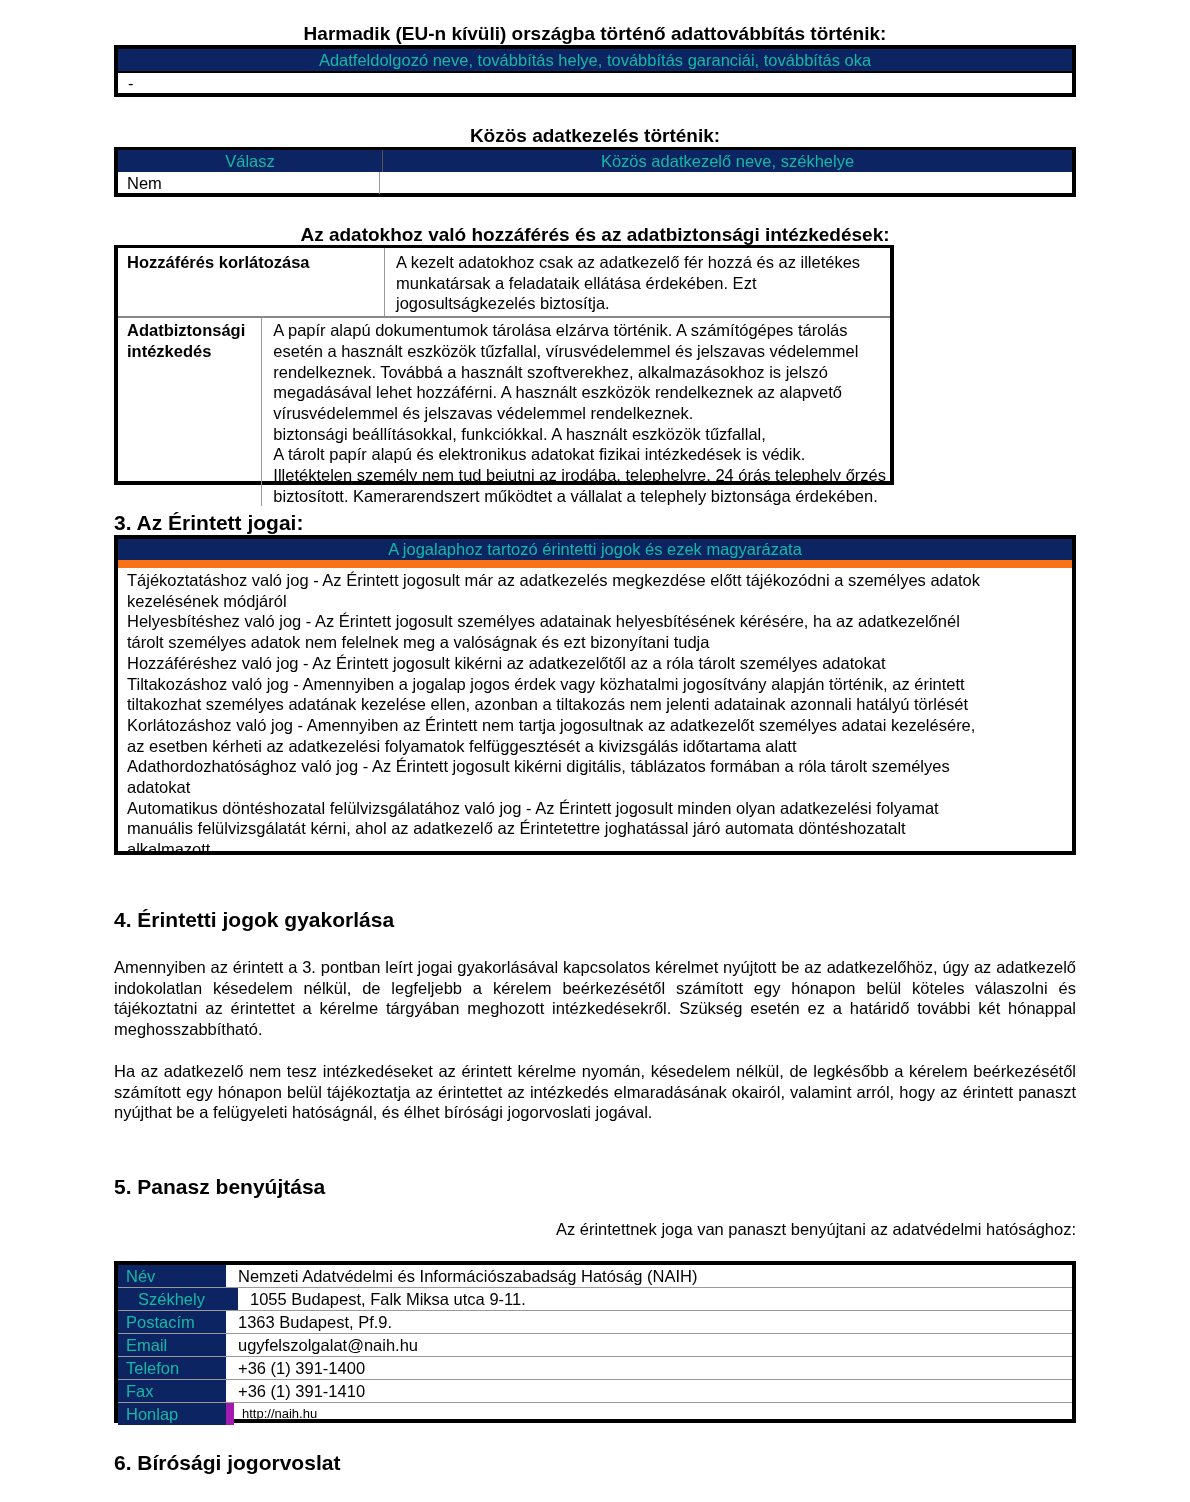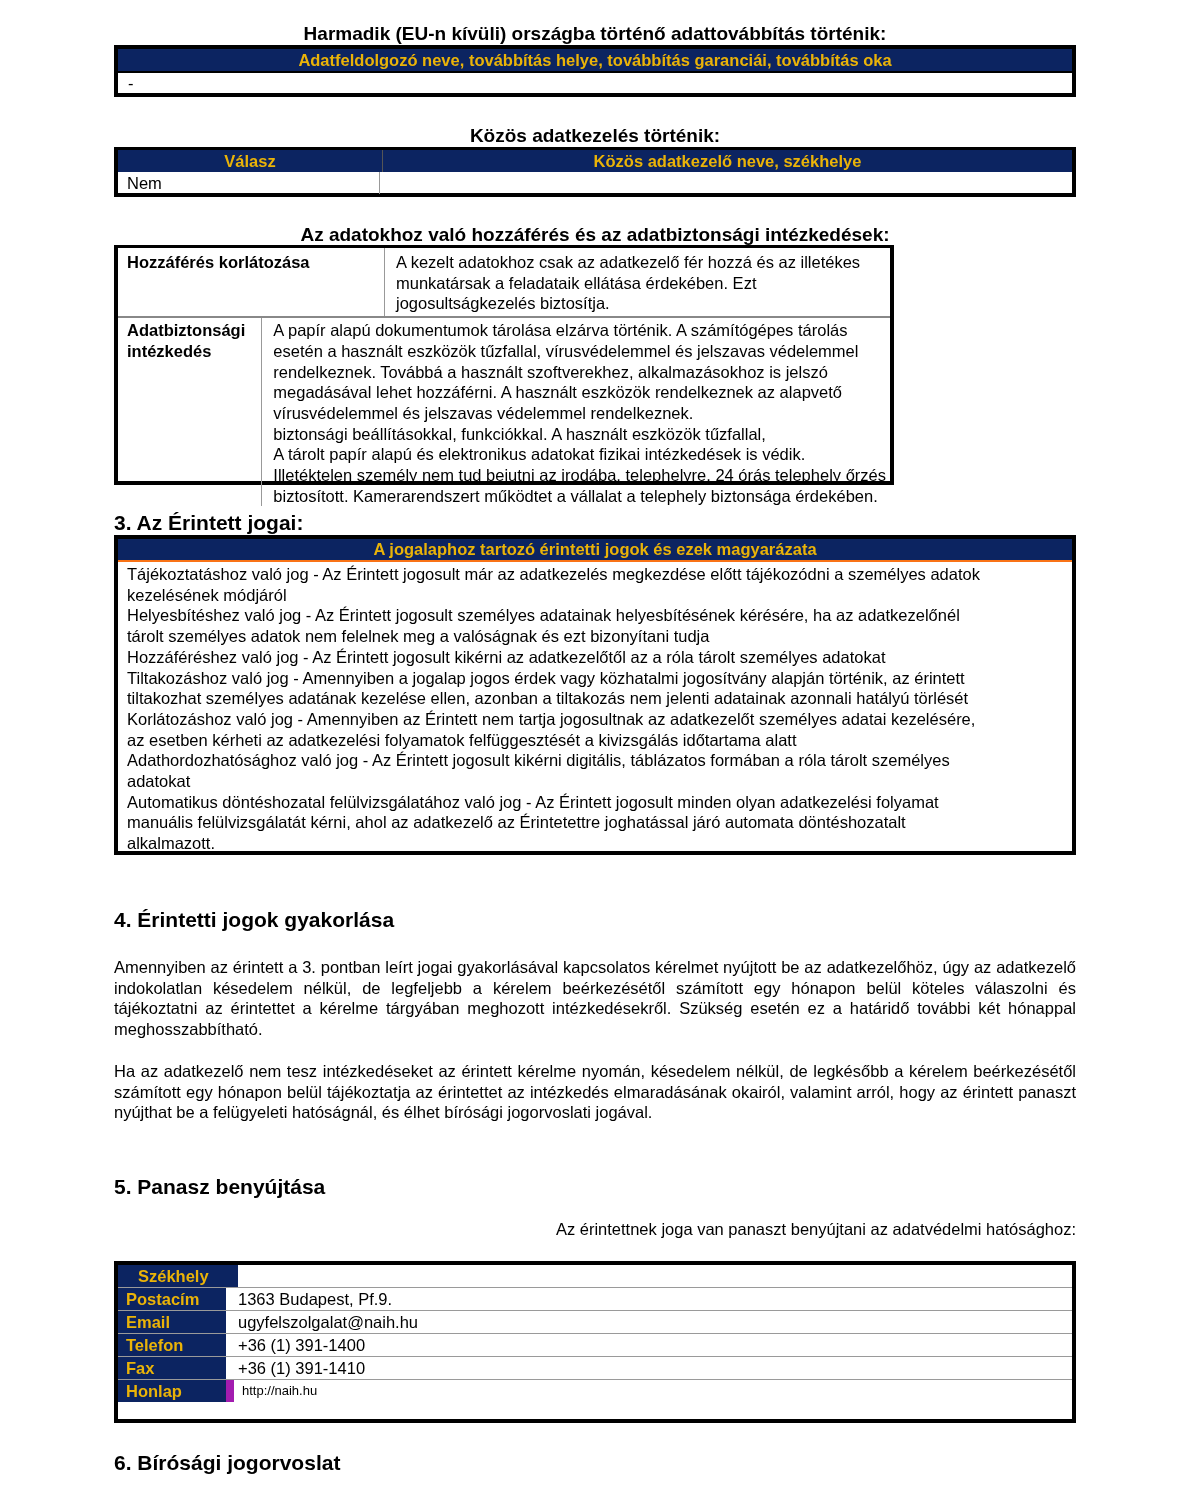--- a/index.html
+++ b/index.html
@@ -1,20 +1,20 @@
 <!DOCTYPE html>
 <html><head>
 <meta charset="utf-8">
 <style>
   html, body { margin: 0; padding: 0; background: #ffffff; }
   body { width: 1190px; height: 1502px; position: relative; overflow: hidden;
          font-family: "Liberation Sans", sans-serif; color: #000; }
   .page { position: absolute; left: 114px; top: 0; width: 962px; }
   .center-title { text-align: center; font-weight: bold; font-size: 19px; line-height: 22px; }
-  .navy { background: #0c2461; color: #eab308; font-weight: bold; }
+  .navy { background: #0c2461; color: #14b8a6; font-weight: normal; }
   .box { border: 4px solid #000; box-sizing: border-box; }
   .sec-h { font-weight: bold; font-size: 21px; line-height: 24px; position: absolute; left: 0; }
   .para { position: absolute; left: 0; width: 962px; font-size: 16.5px; line-height: 20.7px; text-align: justify; }
 </style>
 </head>
 <body>
 
 <div class="page">
 
   <div class="center-title" style="position:absolute; top:23px; width:962px;">Harmadik (EU-n kívüli) országba történő adattovábbítás történik:</div>
@@ -52,21 +52,21 @@
         <div>biztonsági beállításokkal, funkciókkal. A használt eszközök tűzfallal,</div>
         <div>A tárolt papír alapú és elektronikus adatokat fizikai intézkedések is védik.</div>
         <div>Illetéktelen személy nem tud bejutni az irodába, telephelyre. 24 órás telephely őrzés</div>
         <div>biztosított. Kamerarendszert működtet a vállalat a telephely biztonsága érdekében.</div>
       </div>
     </div>
   </div>
 
   <div class="sec-h" style="top:511px;">3. Az Érintett jogai:</div>
   <div class="box" style="position:absolute; top:535px; width:962px; height:320px;">
-    <div class="navy" style="text-align:center; font-size:16.5px; line-height:21px; height:21px; border-bottom:2px solid #f97316;">A jogalaphoz tartozó érintetti jogok és ezek magyarázata</div>
+    <div class="navy" style="text-align:center; font-size:16.5px; line-height:21px; height:21px; border-bottom:8px solid #f97316;">A jogalaphoz tartozó érintetti jogok és ezek magyarázata</div>
     <div style="padding:2px 0 0 9px; font-size:16.5px; line-height:20.7px; white-space:nowrap;">
       <div>Tájékoztatáshoz való jog - Az Érintett jogosult már az adatkezelés megkezdése előtt tájékozódni a személyes adatok</div>
       <div>kezelésének módjáról</div>
       <div>Helyesbítéshez való jog - Az Érintett jogosult személyes adatainak helyesbítésének kérésére, ha az adatkezelőnél</div>
       <div>tárolt személyes adatok nem felelnek meg a valóságnak és ezt bizonyítani tudja</div>
       <div>Hozzáféréshez való jog - Az Érintett jogosult kikérni az adatkezelőtől az a róla tárolt személyes adatokat</div>
       <div>Tiltakozáshoz való jog - Amennyiben a jogalap jogos érdek vagy közhatalmi jogosítvány alapján történik, az érintett</div>
       <div>tiltakozhat személyes adatának kezelése ellen, azonban a tiltakozás nem jelenti adatainak azonnali hatályú törlését</div>
       <div>Korlátozáshoz való jog - Amennyiben az Érintett nem tartja jogosultnak az adatkezelőt személyes adatai kezelésére,</div>
       <div>az esetben kérheti az adatkezelési folyamatok felfüggesztését a kivizsgálás időtartama alatt</div>
@@ -80,21 +80,26 @@
 
   <div class="sec-h" style="top:908px;">4. Érintetti jogok gyakorlása</div>
   <div class="para" style="top:957px;">Amennyiben az érintett a 3. pontban leírt jogai gyakorlásával kapcsolatos kérelmet nyújtott be az adatkezelőhöz, úgy az adatkezelő indokolatlan késedelem nélkül, de legfeljebb a kérelem beérkezésétől számított egy hónapon belül köteles válaszolni és tájékoztatni az érintettet a kérelme tárgyában meghozott intézkedésekről. Szükség esetén ez a határidő további két hónappal meghosszabbítható.</div>
   <div class="para" style="top:1061px;">Ha az adatkezelő nem tesz intézkedéseket az érintett kérelme nyomán, késedelem nélkül, de legkésőbb a kérelem beérkezésétől számított egy hónapon belül tájékoztatja az érintettet az intézkedés elmaradásának okairól, valamint arról, hogy az érintett panaszt nyújthat be a felügyeleti hatóságnál, és élhet bírósági jogorvoslati jogával.</div>
 
   <div class="sec-h" style="top:1175px;">5. Panasz benyújtása</div>
   <div class="para" style="top:1219px; text-align:right;">Az érintettnek joga van panaszt benyújtani az adatvédelmi hatósághoz:</div>
 
   <div class="box" style="position:absolute; top:1261px; width:962px; height:162px; border-width:4px 4px 4px 4px;">
     <div style="display:flex; height:22px; border-bottom:1px solid #9a9a9a;">
+      <div class="navy" style="width:100px; padding-left:8px; font-size:16.5px; line-height:22px; border-right:4px solid #fff;">Név</div>
+      <div style="flex:1; padding-left:8px; font-size:16.5px; line-height:22px;">Nemzeti Adatvédelmi és Információszabadság Hatóság (NAIH)</div>
+    </div>
+    <div style="display:flex; height:22px; border-bottom:1px solid #9a9a9a;">
       <div class="navy" style="width:100px; padding-left:20px; font-size:16.5px; line-height:22px; border-right:4px solid #fff;">Székhely</div>
+      <div style="flex:1; padding-left:8px; font-size:16.5px; line-height:22px;">1055 Budapest, Falk Miksa utca 9-11.</div>
     </div>
     <div style="display:flex; height:22px; border-bottom:1px solid #9a9a9a;">
       <div class="navy" style="width:100px; padding-left:8px; font-size:16.5px; line-height:22px; border-right:4px solid #fff;">Postacím</div>
       <div style="flex:1; padding-left:8px; font-size:16.5px; line-height:22px;">1363 Budapest, Pf.9.</div>
     </div>
     <div style="display:flex; height:22px; border-bottom:1px solid #9a9a9a;">
       <div class="navy" style="width:100px; padding-left:8px; font-size:16.5px; line-height:22px; border-right:4px solid #fff;">Email</div>
       <div style="flex:1; padding-left:8px; font-size:16.5px; line-height:22px;">ugyfelszolgalat@naih.hu</div>
     </div>
     <div style="display:flex; height:22px; border-bottom:1px solid #9a9a9a;">

